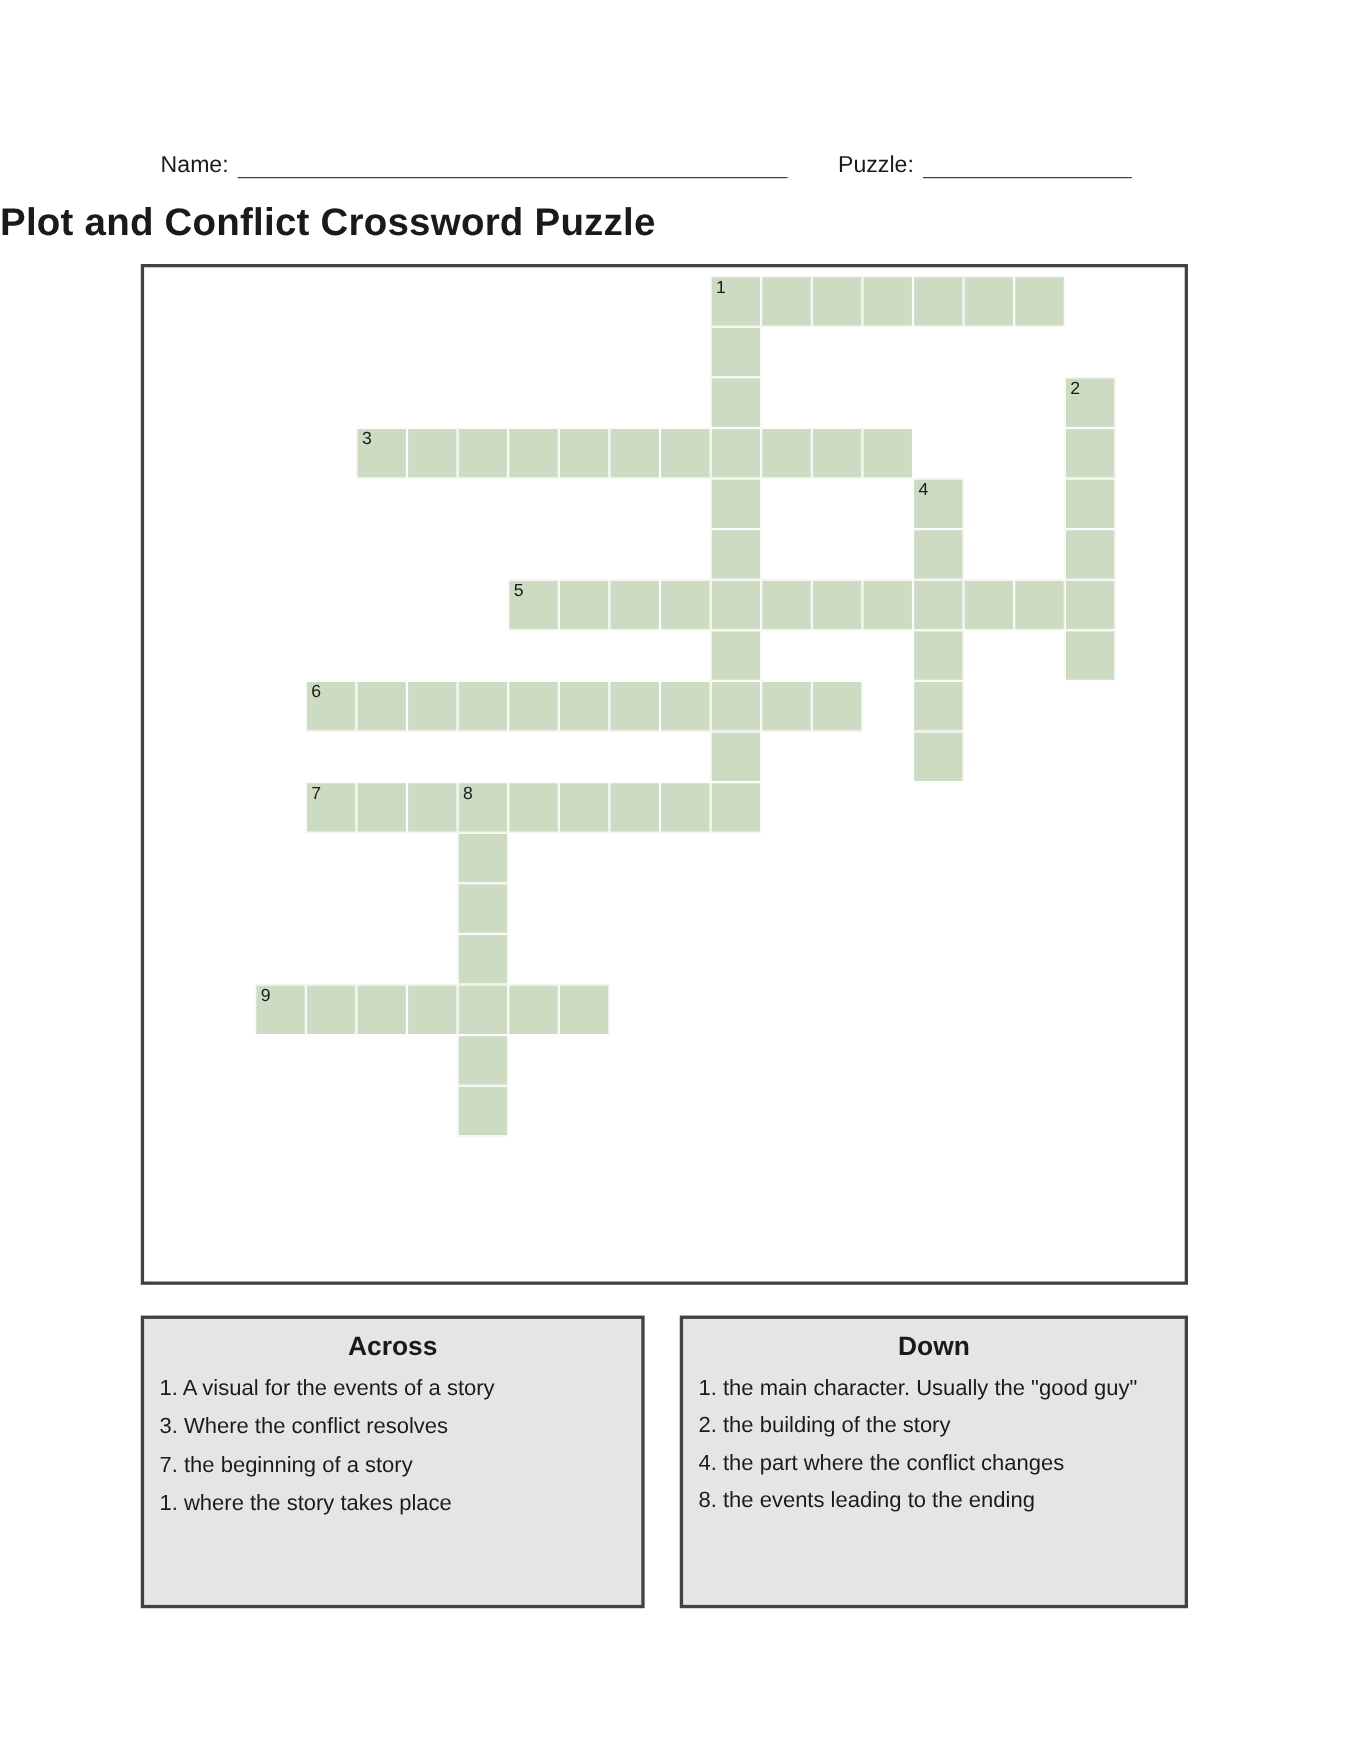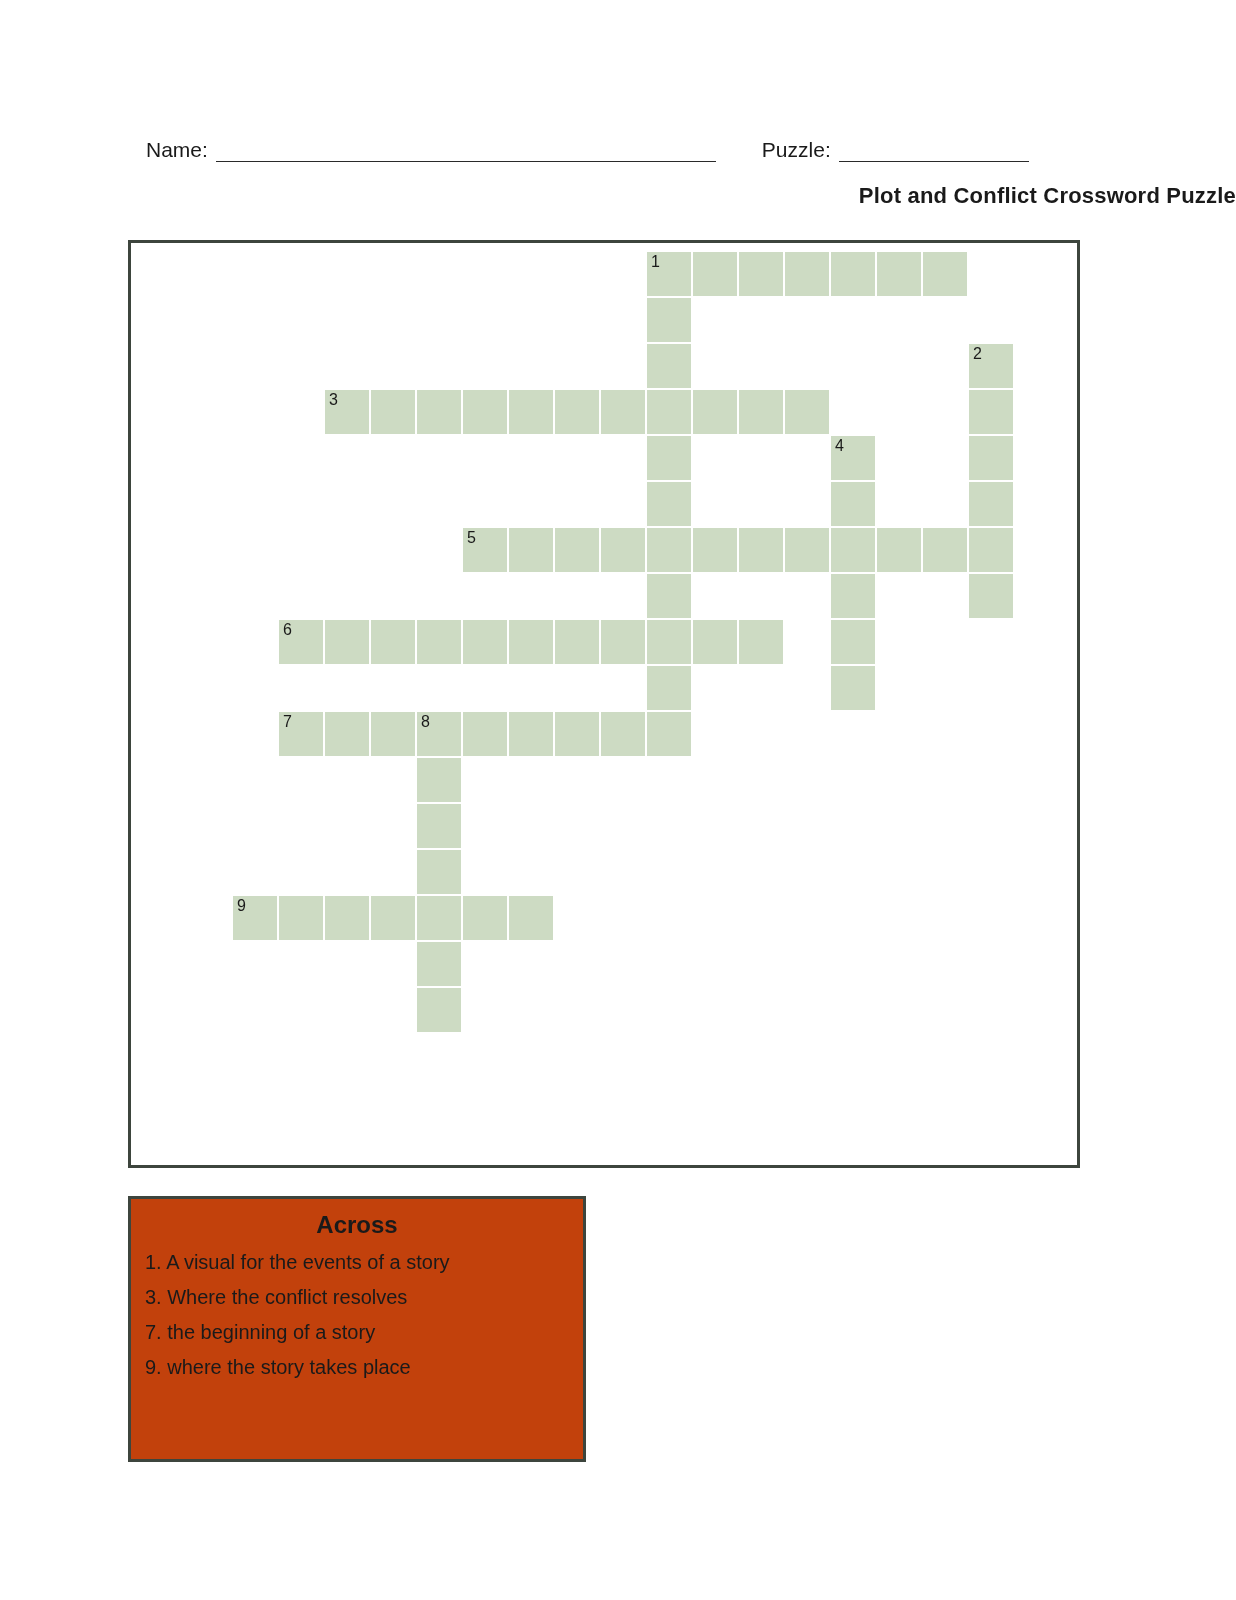--- a/index.html
+++ b/index.html
@@ -46,22 +46,22 @@
   .rule.name { width: 500px; }
   .rule.period { width: 190px; }
   .idline .period-lbl { margin-left: 46px; }
 
   
   .title {
     position: absolute;
     top: 183px;
     left: 0;
     width: 1236px;
-    text-align: right;
-    font-size: 22px;
+    text-align: left;
+    font-size: 35px;
     font-weight: bold;
     letter-spacing: 0.2px;
   }
 
   
   .grid-frame {
     position: absolute;
     left: 128px;
     top: 240px;
     width: 952px;
@@ -90,21 +90,21 @@
     font-size: 16px;
     line-height: 18px;
     color: #1a1a1a;
     font-family: "Liberation Sans", sans-serif;
   }
 
   
   .clue-box {
     position: absolute;
     border: 3px solid #3d453d;
-    background: #c2410c;
+    background: #e5e5e5;
     padding: 10px 14px 14px 14px;
   }
   .clue-box.across {
     left: 128px;
     top: 1196px;
     width: 458px;
     height: 266px;
   }
   .clue-box.down {
     left: 618px;
@@ -244,18 +244,27 @@
         <div class="cell" style="left: 285px; top: 744px; background: rgb(205, 219, 195);"></div>
       </div>
   </div>
 
   <div class="clue-box across">
     <div class="clue-title">Across</div>
     <ul class="clue-list" id="across-list">
         <li>1. A visual for the events of a story</li>
         <li>3. Where the conflict resolves</li>
         <li>7. the beginning of a story</li>
-        <li>9. where the story takes place</li>
+        <li>1. where the story takes place</li>
       </ul>
   </div>
 
+  <div class="clue-box down">
+    <div class="clue-title">Down</div>
+    <ul class="clue-list" id="down-list">
+        <li>1. the main character. Usually the "good guy"</li>
+        <li>2. the building of the story</li>
+        <li>4. the part where the conflict changes</li>
+        <li>8. the events leading to the ending</li>
+      </ul>
+  </div>
 
 </div>
 
 </body></html>

